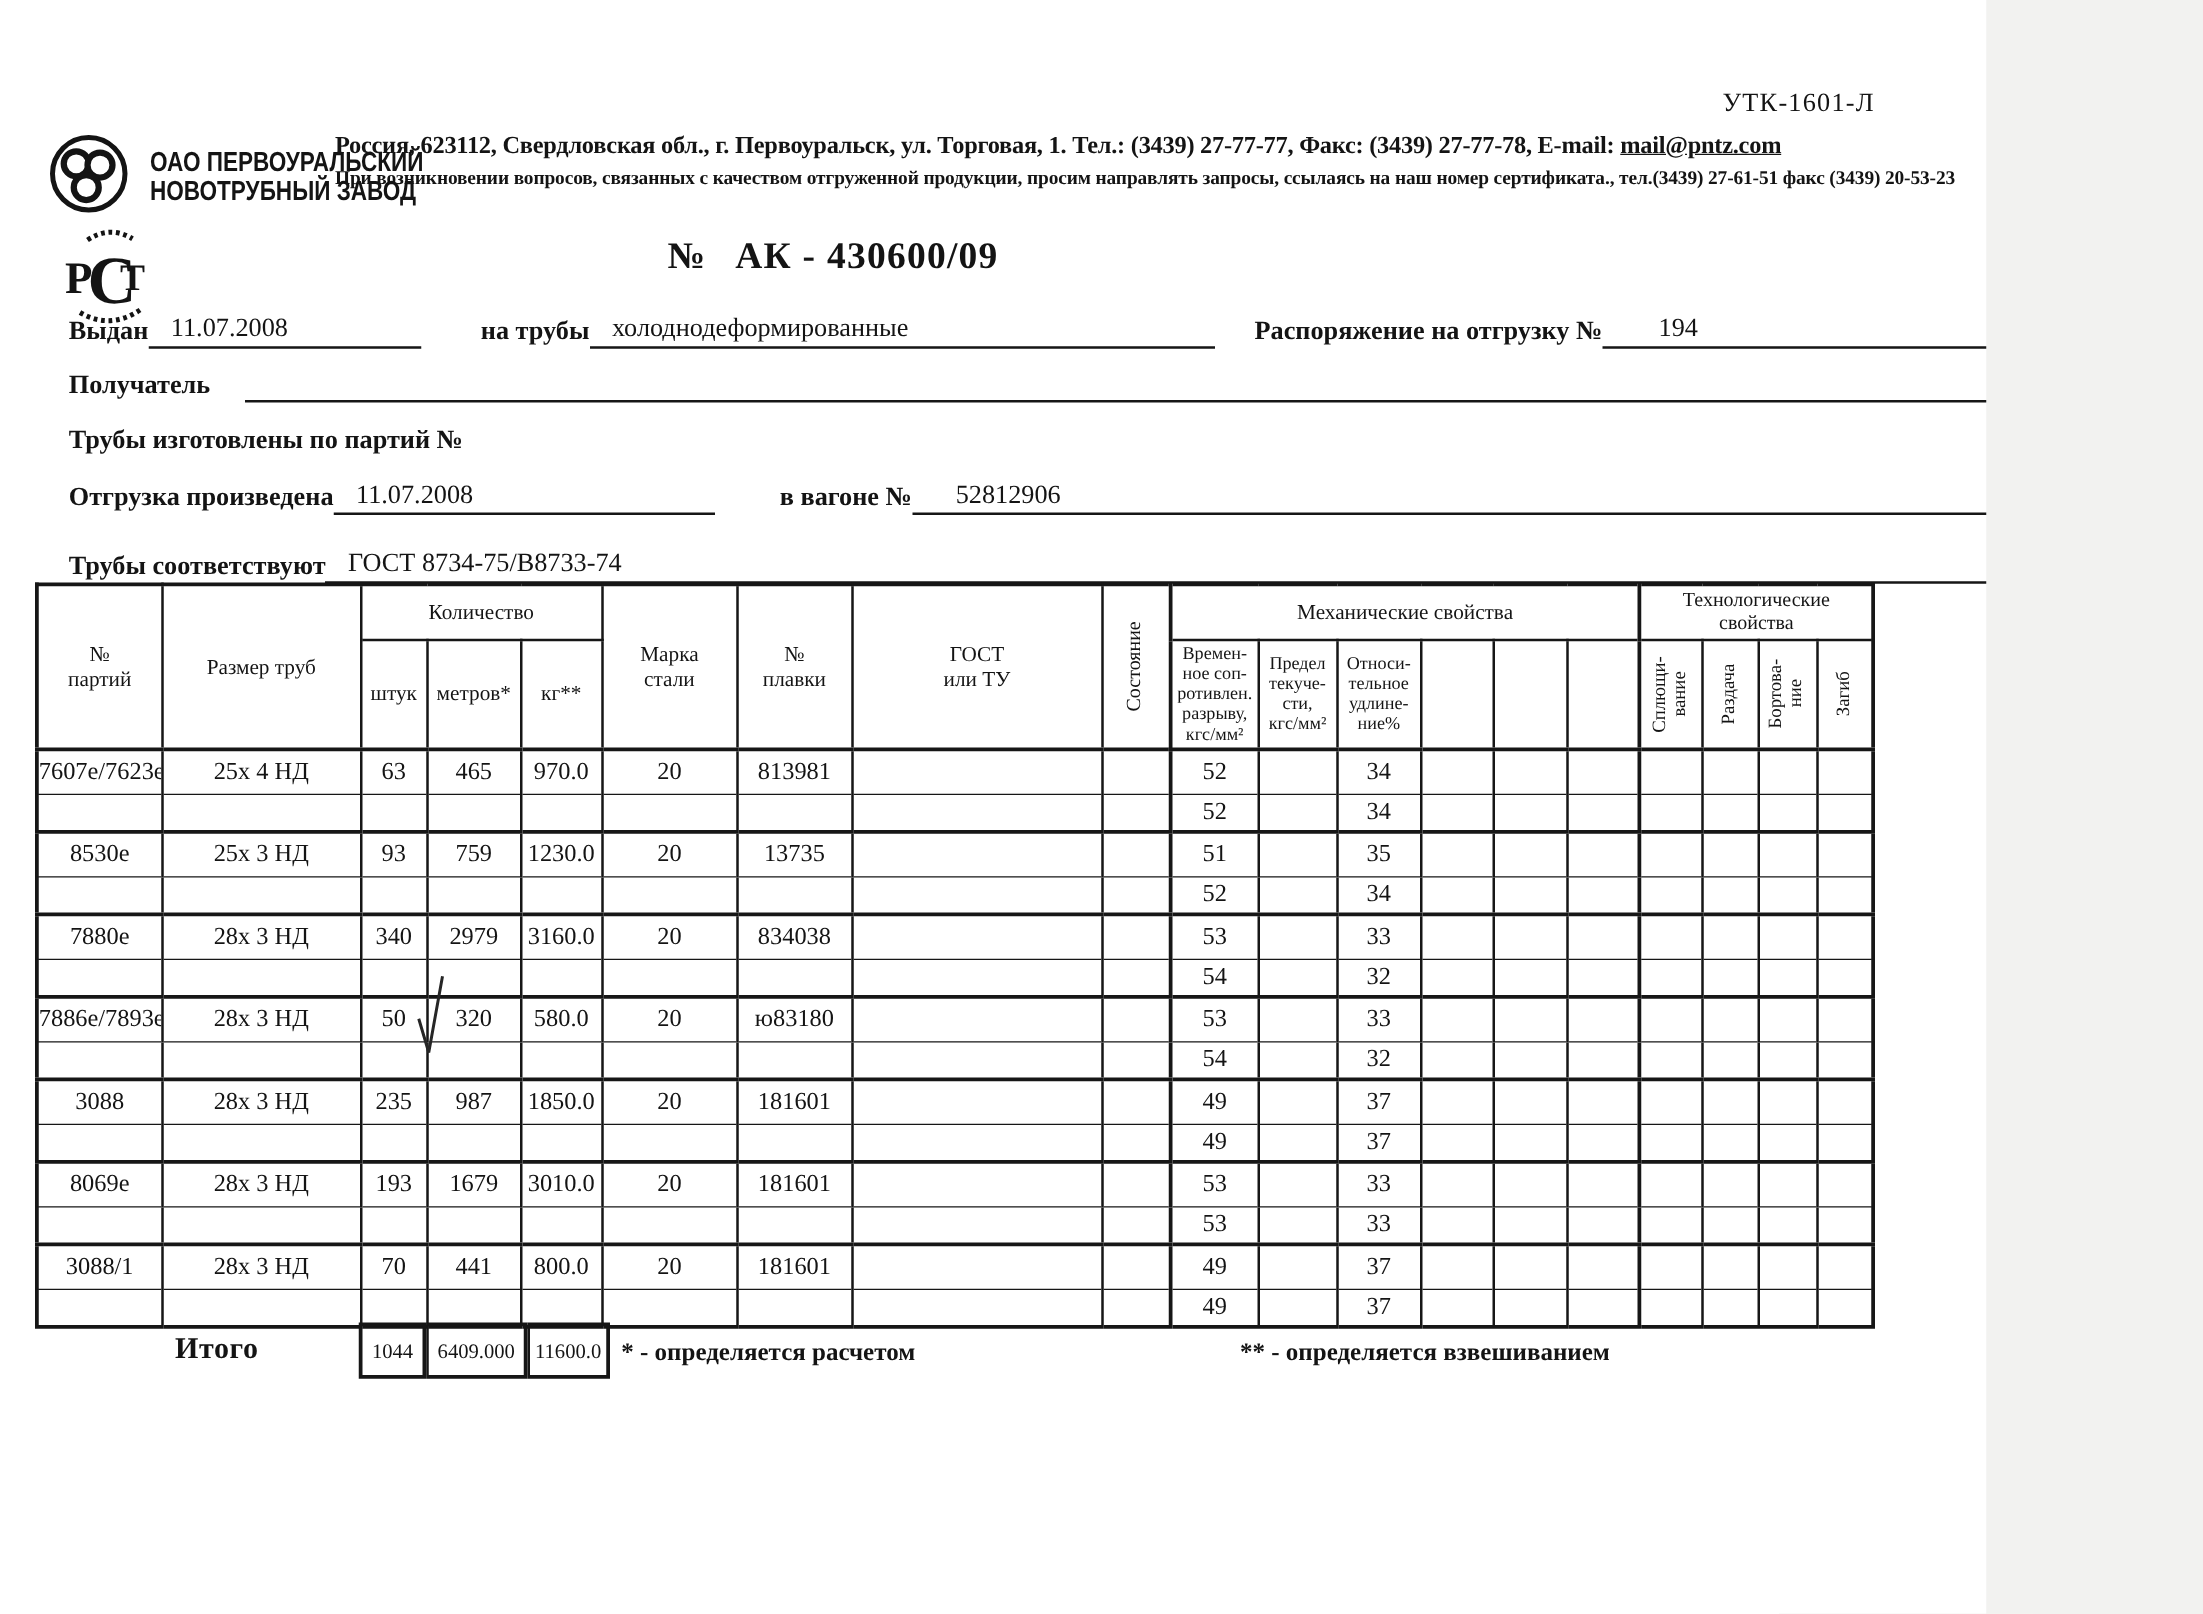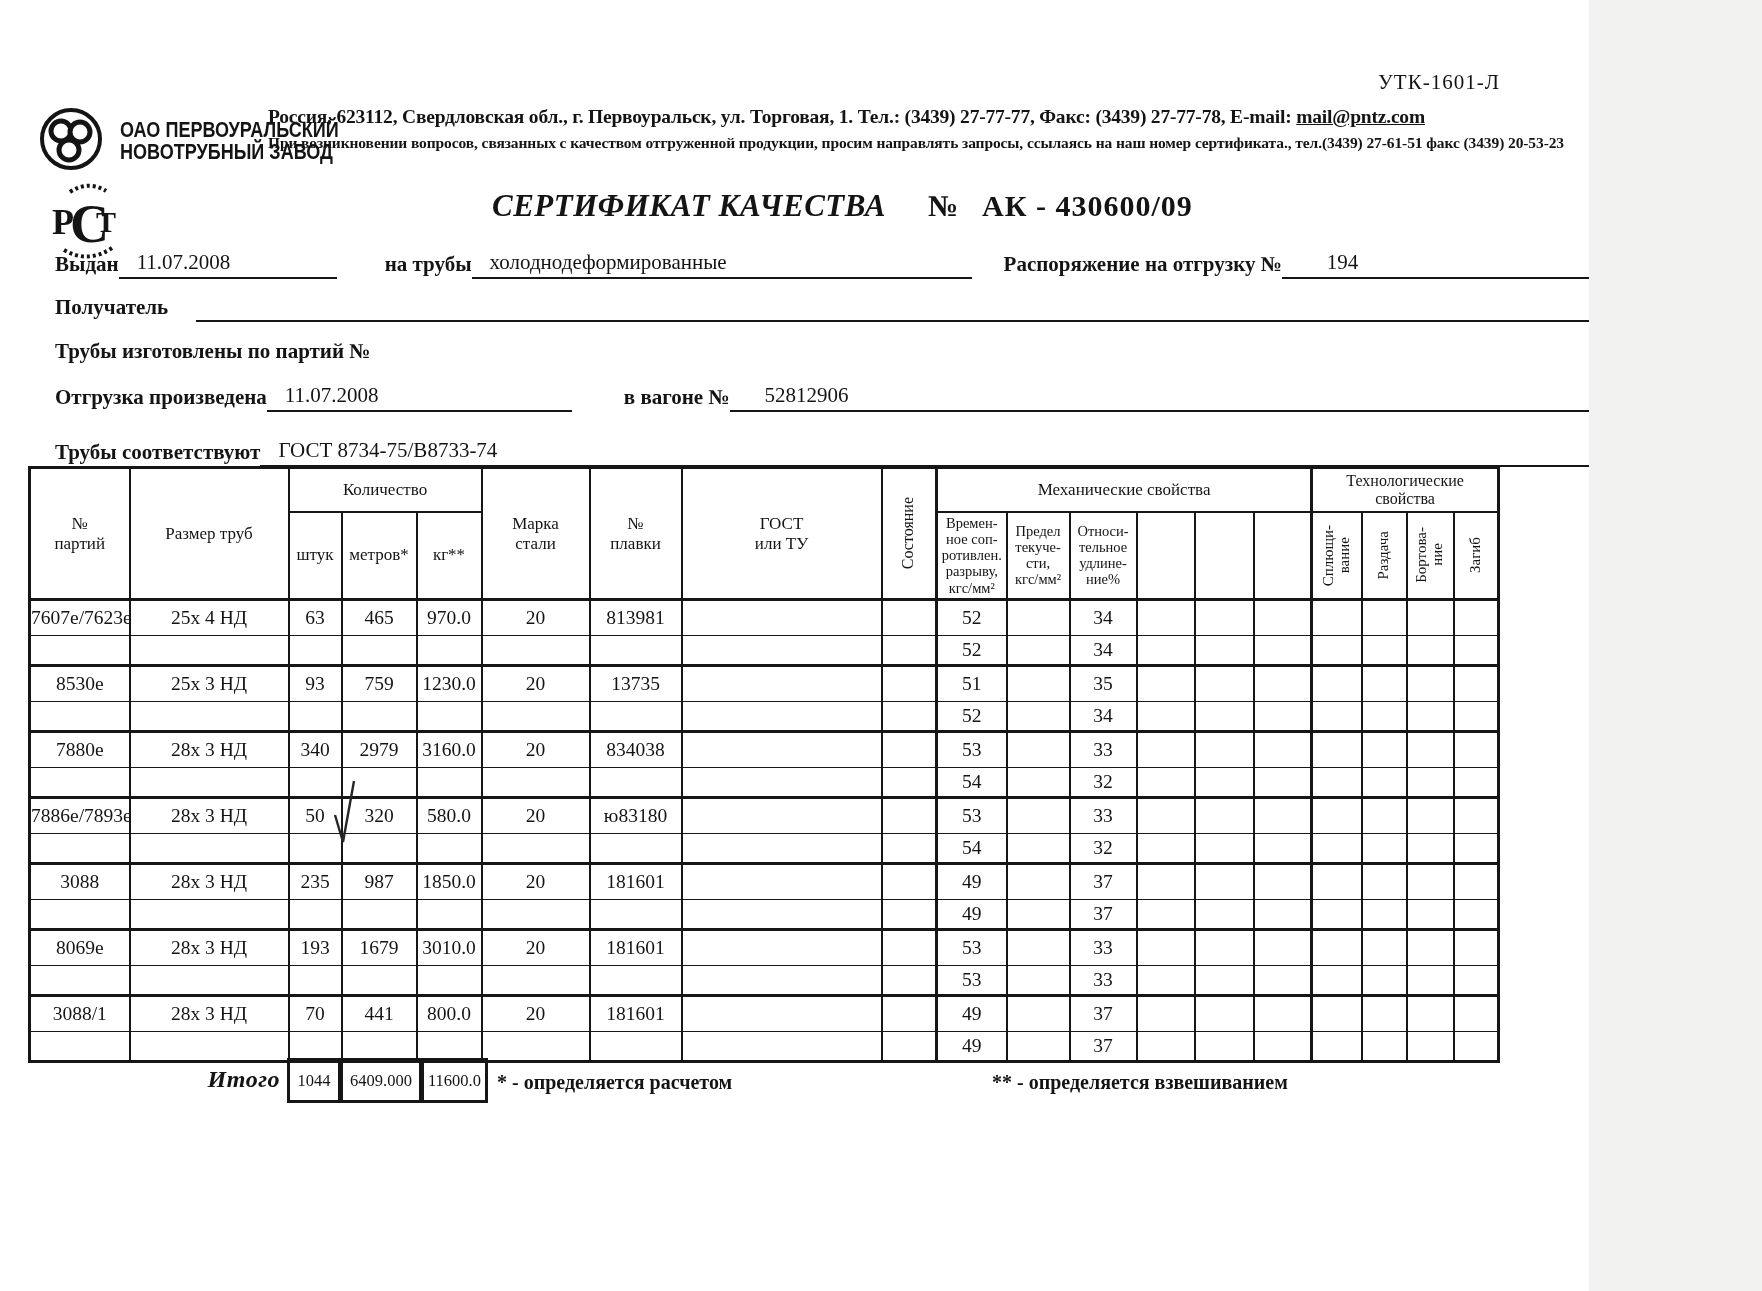--- a/index.html
+++ b/index.html
@@ -48,22 +48,22 @@
   .thick-left { border-left:3px solid #161616 !important; }
 
   tbody tr.data-row  { height:36px; }
   tbody tr.empty-row { height:30px; }
   tbody tr.data-row td  { border-top:3px solid #161616; border-bottom:1px solid #161616; }
   tbody tr.empty-row td { border-top:1px solid #161616; border-bottom:3px solid #161616; }
   tbody td { font-size:19.5px; white-space:pre; }
 
   .handcheck { position:absolute; left:332px; top:778px; width:26px; height:70px; }
 
-  .totals-label { position:absolute; left:140px; top:1066px; width:140px; text-align:right;
-                  font-weight:bold; font-size:24px; letter-spacing:0.5px;font-style:italic; }
+  .totals-label { position:absolute; left:140px; top:1066px; width:140px; text-align:left;
+                  font-weight:bold; font-size:24px; letter-spacing:0.5px; }
   .totals-boxes { position:absolute; left:287px; top:1058px; display:flex; }
   .tbox { border:3px solid #161616; border-left-width:2px; height:45px; display:flex; align-items:center;
           justify-content:center; font-size:16.5px; white-space:pre; }
   .tbox:first-child { border-left-width:3px; }
   .tb1 { width:54px; } .tb2 { width:81px;font-family:Liberation Serif, serif; } .tb3 { width:66px; }
 
   .footnote { position:absolute; top:1071px; font-weight:bold; font-size:20px; white-space:pre; }
   .fn1 { left:497px; } .fn2 { left:992px; }
 </style>
 </head>
@@ -97,21 +97,20 @@
     <svg width="80" height="90" viewBox="0 0 80 90">
       <path d="M22 16 Q40 4 58 15" fill="none" stroke="#141414" stroke-width="4" stroke-dasharray="3 3"></path>
       <path d="M16 74 Q40 88 64 72" fill="none" stroke="#141414" stroke-width="4" stroke-dasharray="3 3"></path>
       <text x="4" y="58" font-family="Liberation Serif, serif" font-weight="bold" font-size="36" fill="#141414">Р</text>
       <text x="22" y="66" font-family="Liberation Serif, serif" font-weight="bold" font-size="54" fill="#141414">С</text>
       <text x="48" y="56" font-family="Liberation Serif, serif" font-weight="bold" font-size="30" fill="#141414">Т</text>
     </svg>
   </div>
 
   <div class="title-line">
-    <span class="title-main">СЕРТИФИКАТ КАЧЕСТВА</span>
     <span class="title-no">№</span>
     <span class="title-num">АК - 430600/09</span>
   </div>
 
   <div class="field-row row1">
     <span class="lbl">Выдан</span>
     <span class="val" style="width:218px;">11.07.2008</span>
     <span class="gap" style="width:48px;"></span>
     <span class="lbl">на трубы</span>
     <span class="val" style="width:500px;">холоднодеформированные</span>

